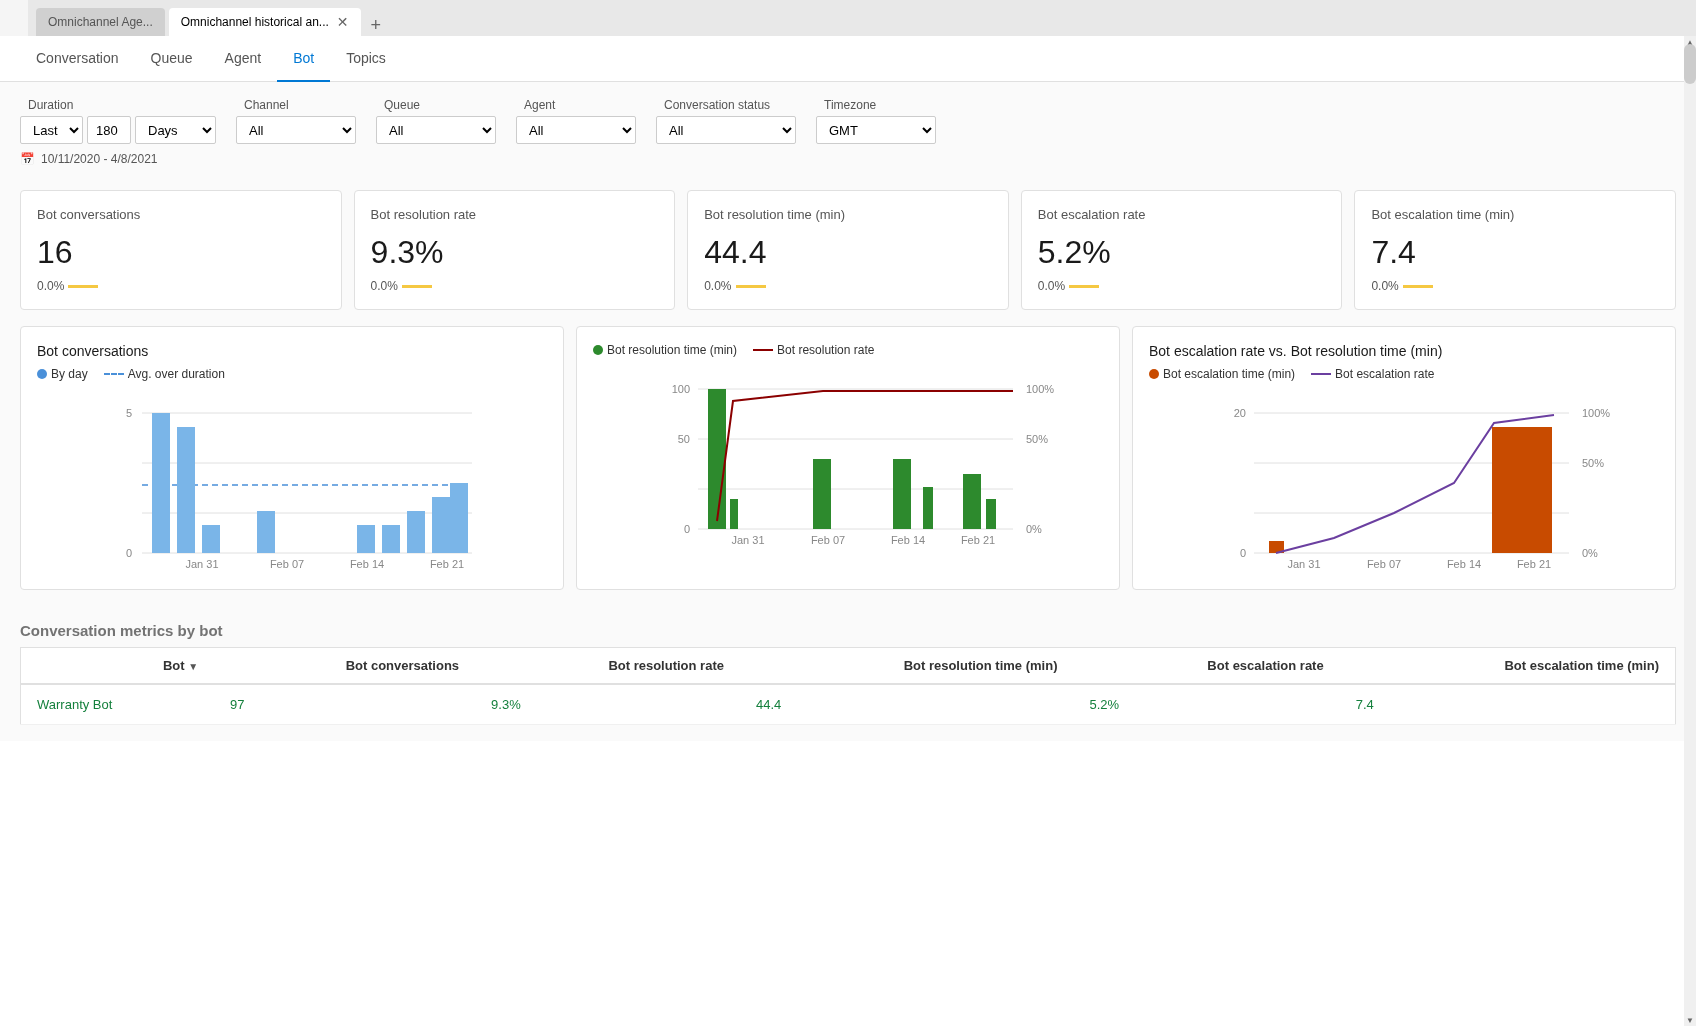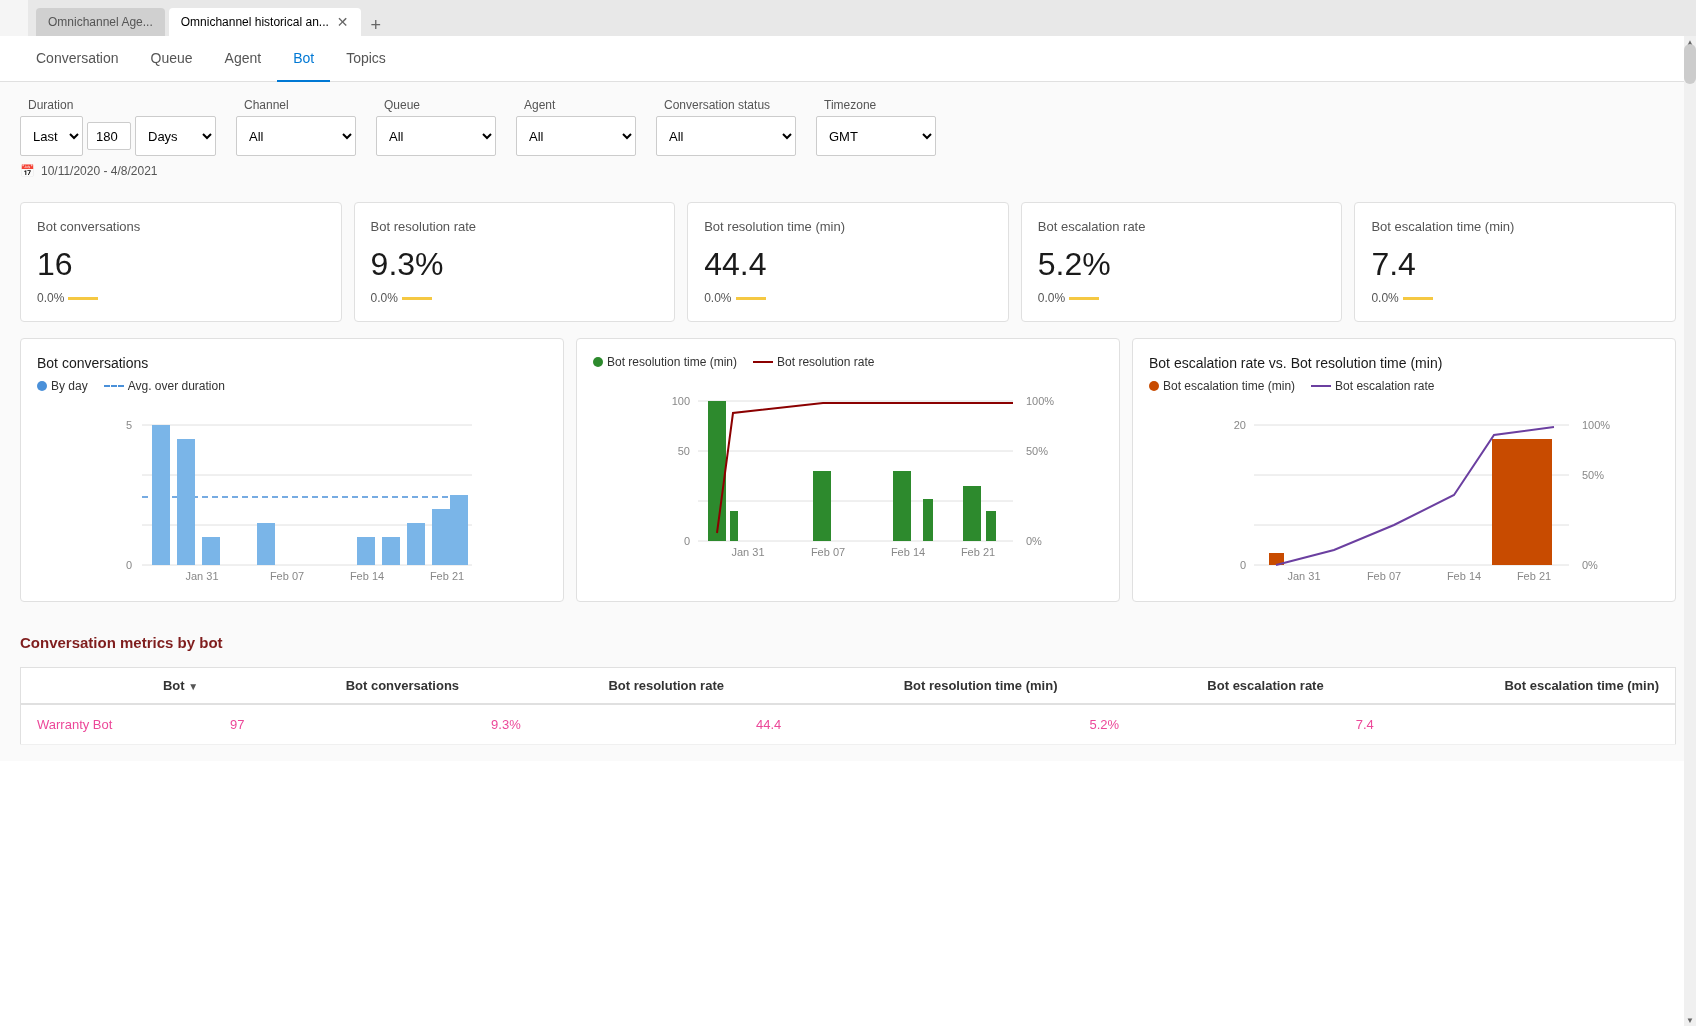--- a/index.html
+++ b/index.html
@@ -103,21 +103,21 @@
       gap: 4px;
       align-items: center;
     }
     .filter-select {
       border: 1px solid #ccc;
       border-radius: 2px;
       padding: 4px 8px;
       font-size: 13px;
       background: #fff;
       cursor: pointer;
-      height: 40px;
+      height: 28px;
     }
     .filter-input {
       border: 1px solid #ccc;
       border-radius: 2px;
       padding: 4px 8px;
       font-size: 13px;
       width: 44px;
       height: 28px;
     }
     .date-range {
@@ -221,42 +221,42 @@
     }
 
     
     .table-section {
       padding: 16px 20px;
       background: #fafafa;
     }
     .table-title {
       font-size: 15px;
       font-weight: 600;
-      color: #7f1d1d;
-      margin-bottom: 16px;
+      color: #737373;
+      margin-bottom: 8px;
     }
     .data-table {
       width: 100%;
       border-collapse: collapse;
       background: #fff;
       border: 1px solid #e0e0e0;
     }
     .data-table th {
       text-align: right;
       padding: 10px 16px;
       font-size: 13px;
       font-weight: 600;
       color: #333;
       border-bottom: 2px solid #e0e0e0;
       background: #fff;
     }
     .data-table td {
       padding: 12px 16px;
       font-size: 13px;
-      color: #ec4899;
+      color: #15803d;
       border-bottom: 1px solid #f0f0f0;
     }
     .sort-arrow {
       font-size: 10px;
       color: #555;
     }
 
     
     .scrollbar {
       position: absolute;

